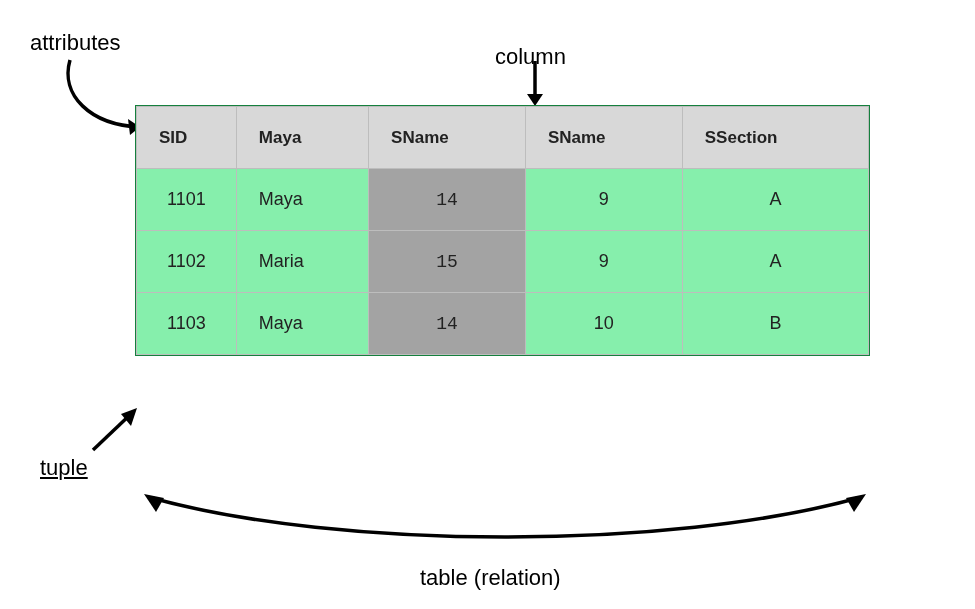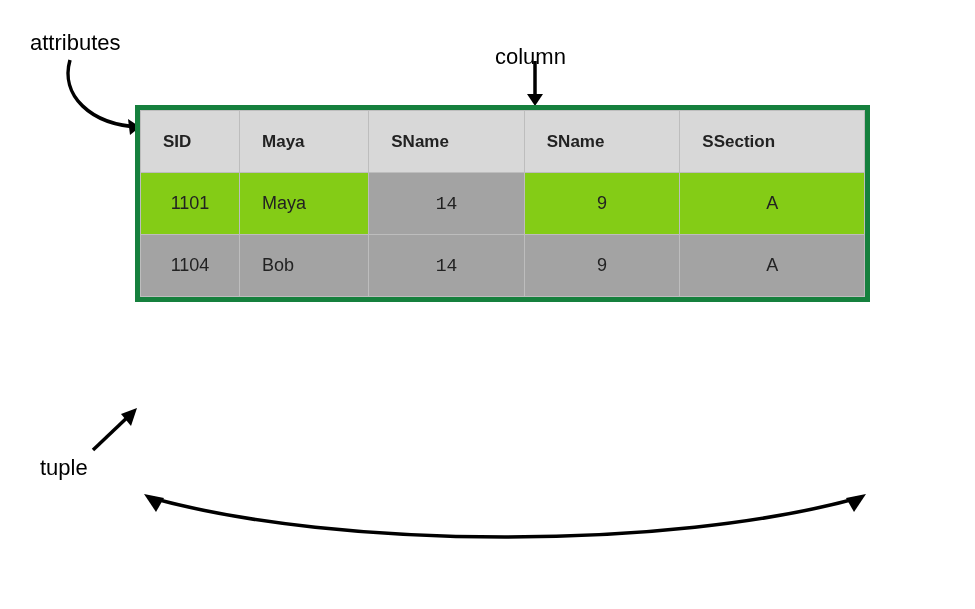--- a/index.html
+++ b/index.html
@@ -11,59 +11,60 @@
       position: relative;
     }
     .container { position: absolute; left: 0; top: 0; width: 975px; height: 500px; }
     .label {
       position: absolute;
       font-size: 22px;
       color: #000;
     }
     .label-attributes { left: 30px; top: 30px; }
     .label-column { left: 495px; top: 28px; margin-top: 16px; }
-    .label-tuple { left: 40px; top: 455px; }
+    .label-tuple { left: 40px; top: 455px; text-decoration: underline; }
     .label-table-relation { left: 420px; top: 565px; font-size: 22px; }
 
     .arrow-svg { position: absolute; }
 
     .table-wrap {
       position: absolute;
       left: 135px;
       top: 105px;
       width: 735px;
-      border: 5px solid #15803d;
+      border: 1px solid #15803d;
     }
     table { border-collapse: collapse; width: 100%; }
     th, td {
       border: 1px solid #bdbdbd;
       height: 62px;
       text-align: left;
       padding-left: 22px;
       font-size: 18px;
       color: #222;
-      background: #84cc16;
+      background: #86efac;
     }
     th {
       background: #d8d8d8;
       font-weight: bold;
       font-size: 17px;
     }
     td.center { text-align: center; padding-left: 0; }
     .highlight-col { background: #a3a3a3 !important; text-align: center; padding-left: 0; font-family: Liberation Mono, monospace; }
     .highlight-row td { background: #a3a3a3 !important; }
     .highlight-row td.center { text-align: center; }
   </style>
 </head>
 <body>
 <div class="container">
 
   <div class="label label-attributes">attributes</div>
   <div class="label label-column">column</div>
   <div class="label label-tuple">tuple</div>
+  <div class="label label-table-relation">table (relation)</div>
 
   <svg class="arrow-svg" style="left:50px;top:55px;width:110px;height:90px" viewBox="0 0 110 90">
     <path d="M 20 5 C 10 40, 40 70, 90 72" stroke="#000" stroke-width="3.5" fill="none"></path>
     <polygon points="90,72 78,64 80,80" fill="#000"></polygon>
   </svg>
 
   <svg class="arrow-svg" style="left:520px;top:58px;width:30px;height:50px" viewBox="0 0 30 50">
     <line x1="15" y1="3" x2="15" y2="40" stroke="#000" stroke-width="3.5"></line>
     <polygon points="15,48 7,36 23,36" fill="#000"></polygon>
   </svg>
@@ -91,24 +92,31 @@
         </tr>
       </thead>
       <tbody id="tbody">
           <tr>
             <td class="center">1101</td>
             <td>Maya</td>
             <td class="highlight-col center">14</td>
             <td class="center">9</td>
             <td class="center">A</td>
           </tr>
-          <tr class="highlight-row">
-            <td class="center">1104</td>
-            <td>Bob</td>
-            <td class="highlight-col center">14</td>
+          <tr>
+            <td class="center">1102</td>
+            <td>Maria</td>
+            <td class="highlight-col center">15</td>
             <td class="center">9</td>
             <td class="center">A</td>
+          </tr>
+          <tr>
+            <td class="center">1103</td>
+            <td>Maya</td>
+            <td class="highlight-col center">14</td>
+            <td class="center">10</td>
+            <td class="center">B</td>
           </tr>
         </tbody>
     </table>
   </div>
 
 </div>
 
 </body></html>

